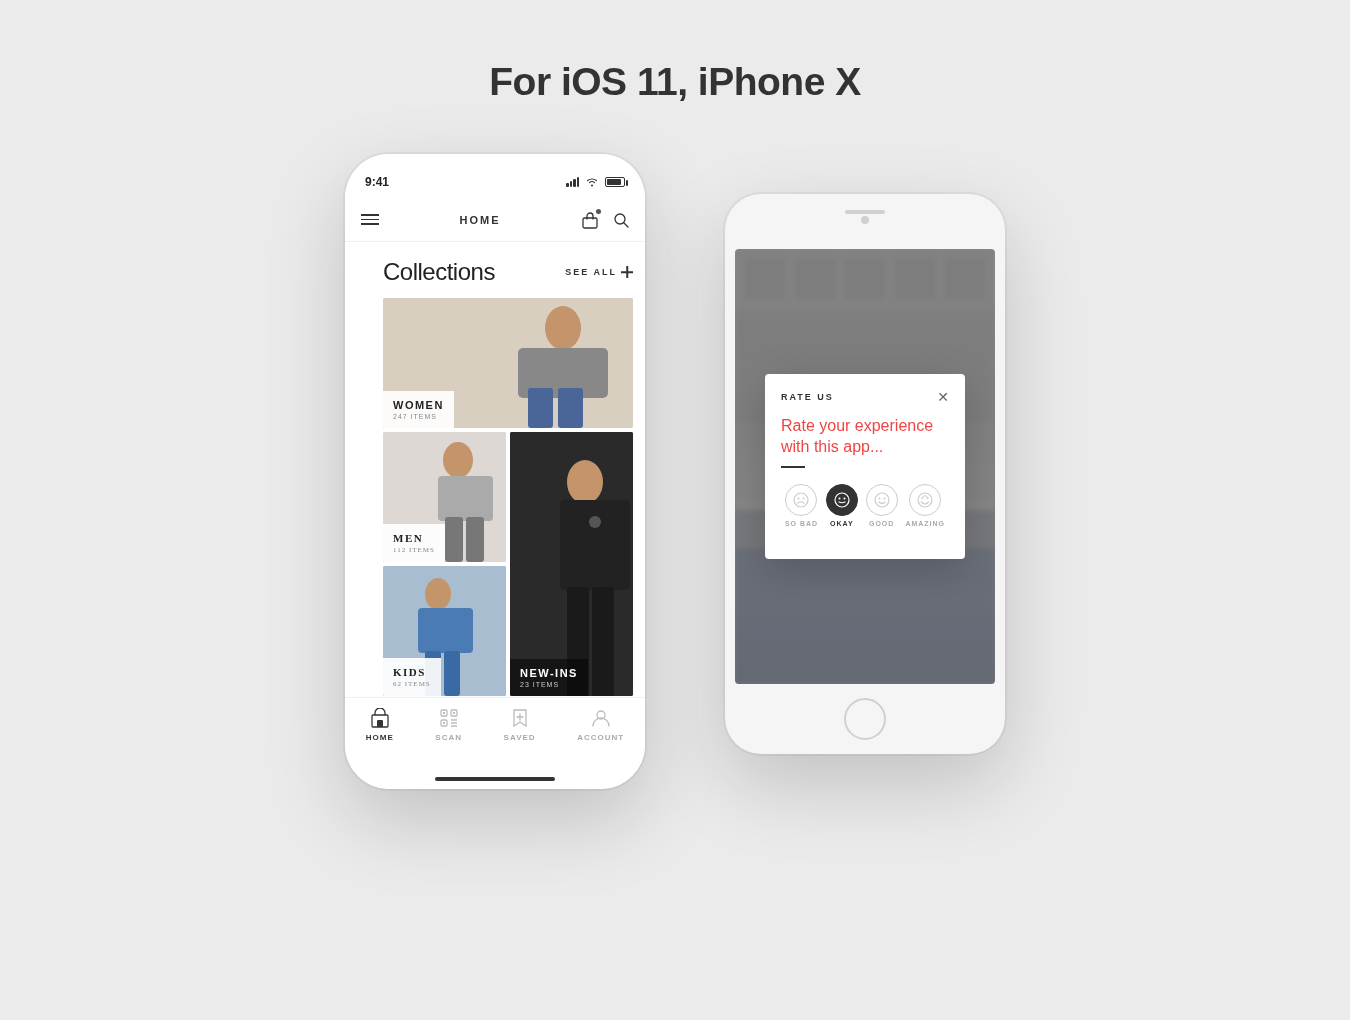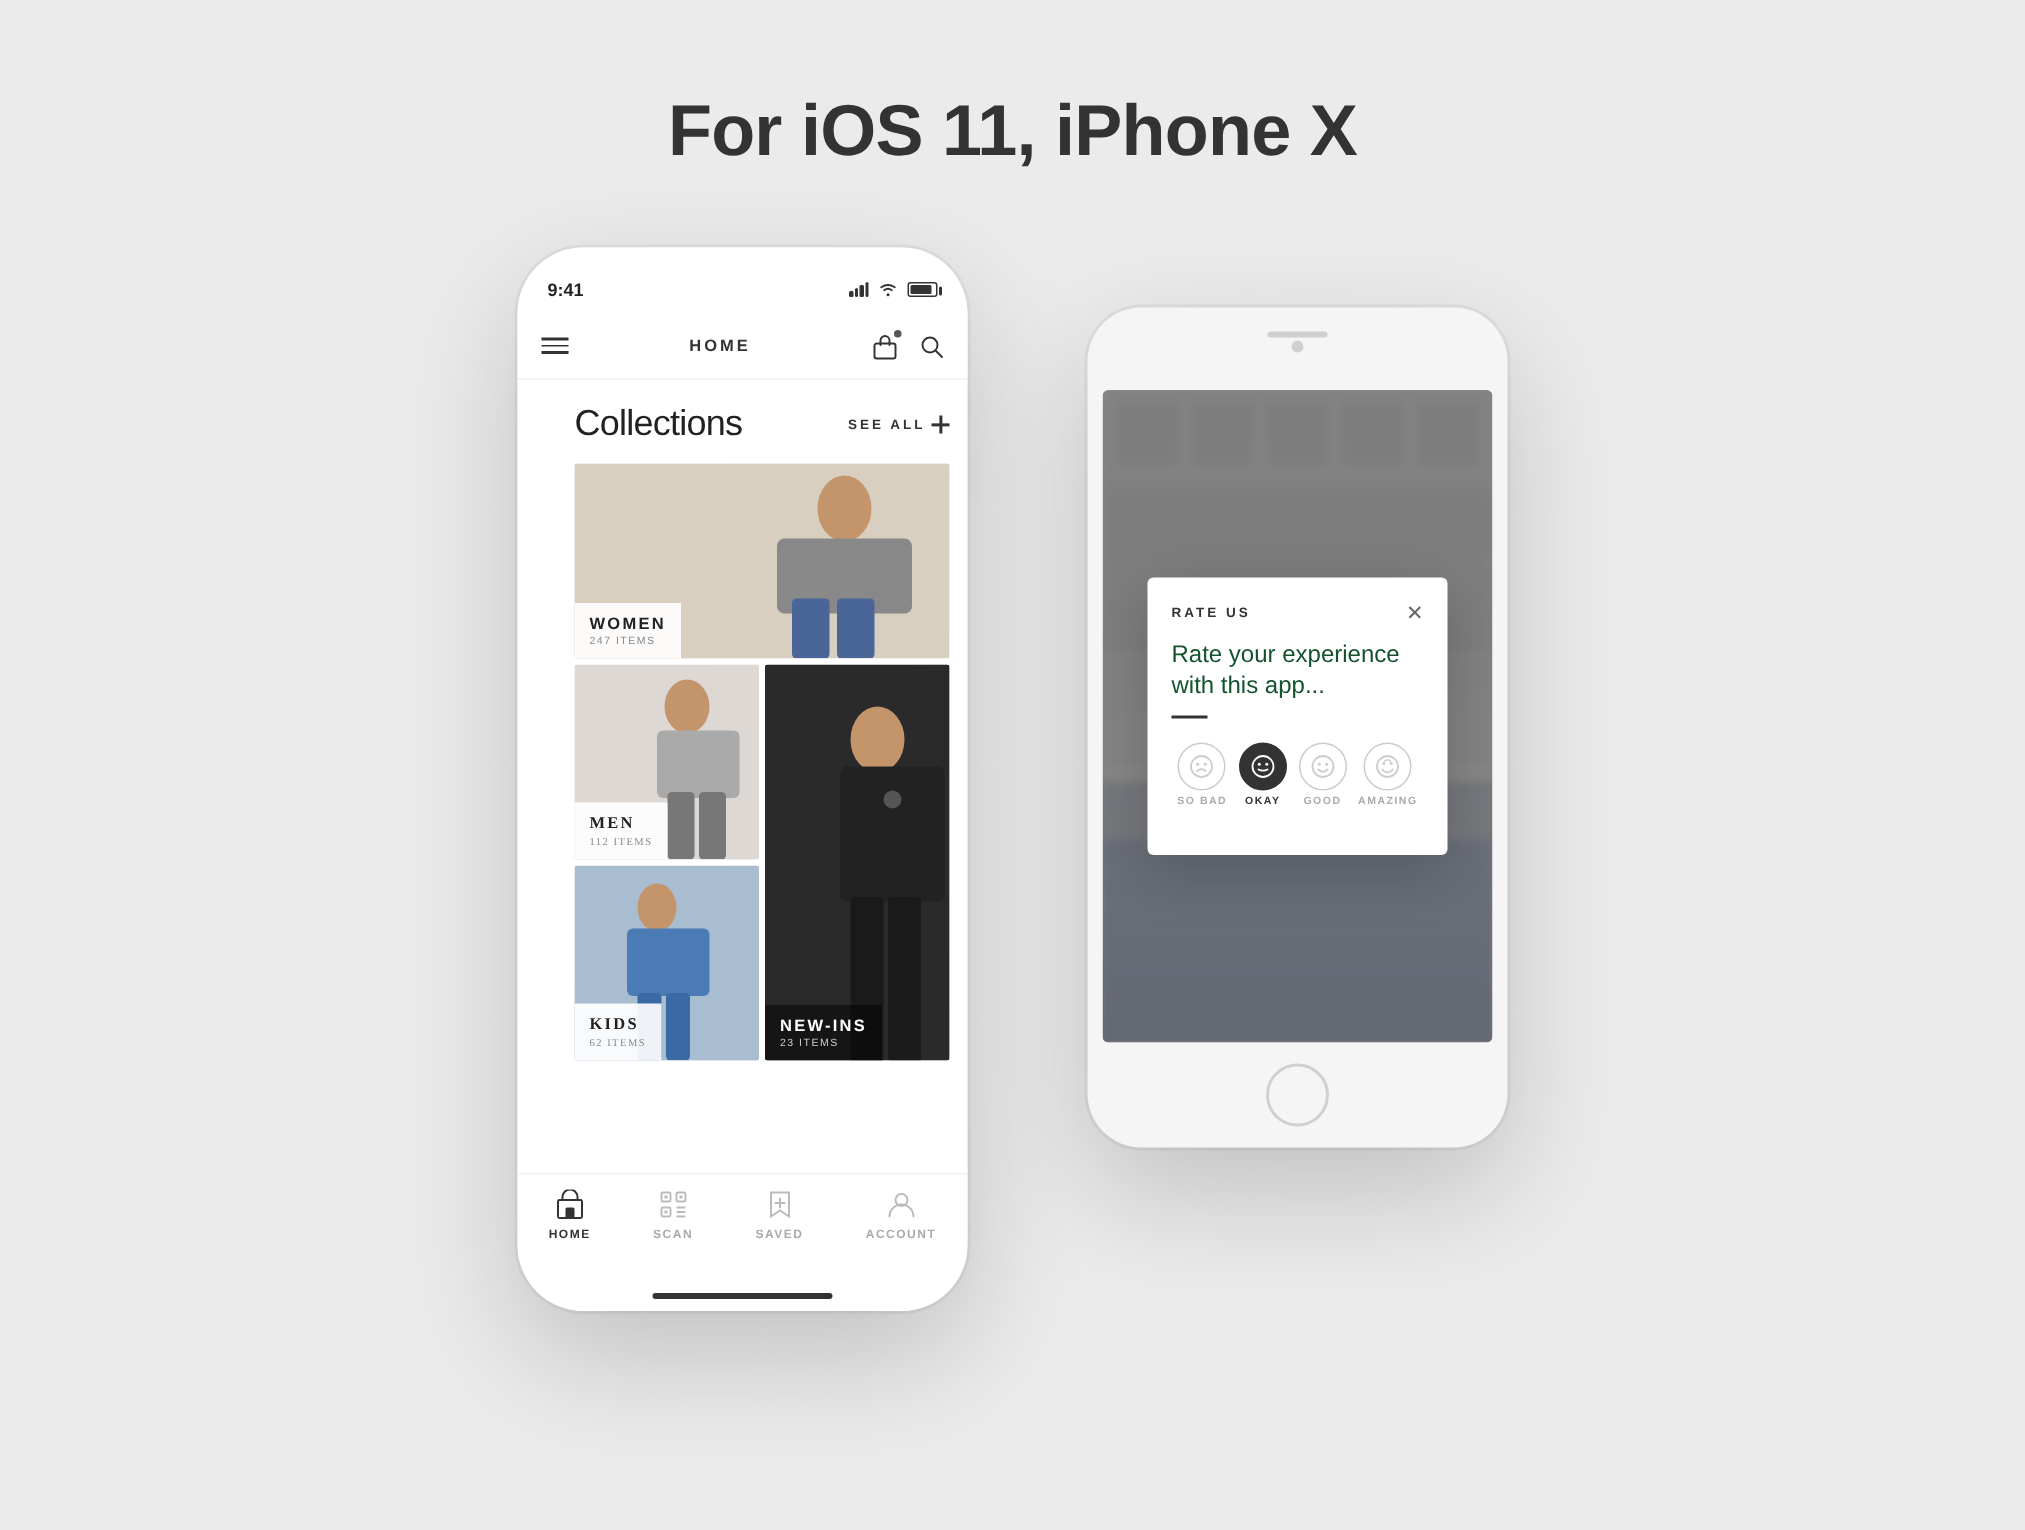--- a/index.html
+++ b/index.html
@@ -11,40 +11,40 @@
       display: flex;
       flex-direction: column;
       align-items: center;
       justify-content: flex-start;
       overflow: hidden;
     }
 
     
     .page-title {
       margin-top: 60px;
-      font-size: 48px;
+      font-size: 39px;
       font-weight: 700;
       color: #333;
       letter-spacing: -0.5px;
     }
 
     
     .phones-container {
       display: flex;
       flex-direction: row;
       align-items: flex-start;
       justify-content: center;
       gap: 80px;
       margin-top: 50px;
     }
 
     
     .iphone-x {
       width: 300px;
-      height: 709px;
+      height: 635px;
       background: #fff;
       border-radius: 44px;
       position: relative;
       box-shadow: 0 30px 80px rgba(0,0,0,0.18), 0 0 0 2px #e0e0e0;
       overflow: hidden;
     }
 
     .iphone-x::before {
       content: '';
       position: absolute;
@@ -406,21 +406,21 @@
     .modal-close {
       font-size: 14px;
       color: #666;
       cursor: pointer;
       line-height: 1;
     }
 
     .modal-text {
       font-size: 16px;
       font-weight: 400;
-      color: #14532d;
+      color: #ef4444;
       line-height: 1.3;
       margin-bottom: 8px;
     }
 
     .modal-divider {
       width: 24px;
       height: 2px;
       background: #333;
       margin-bottom: 16px;
     }

